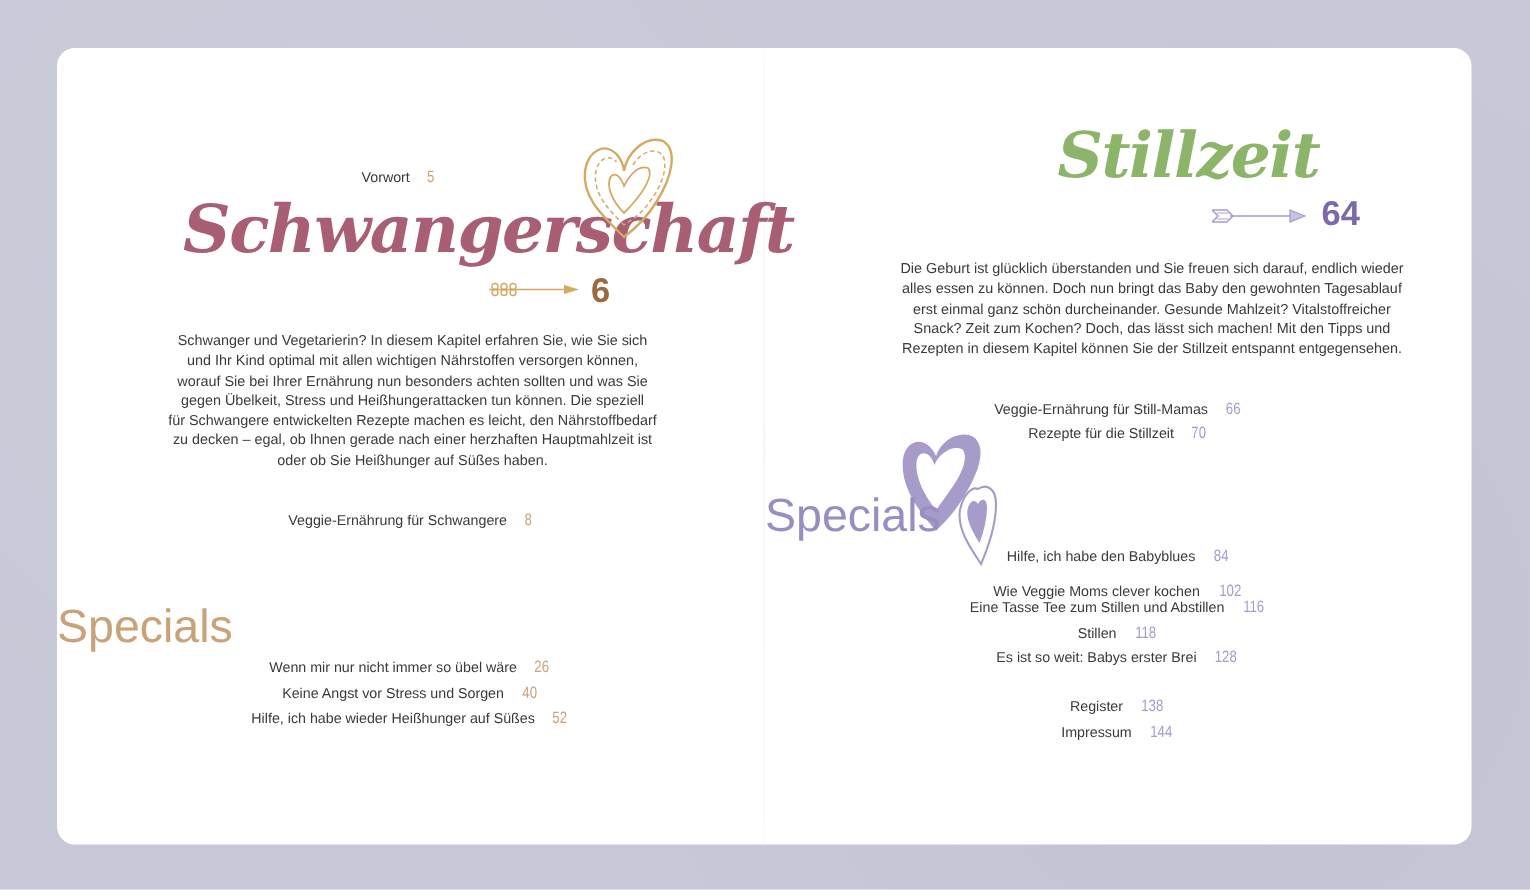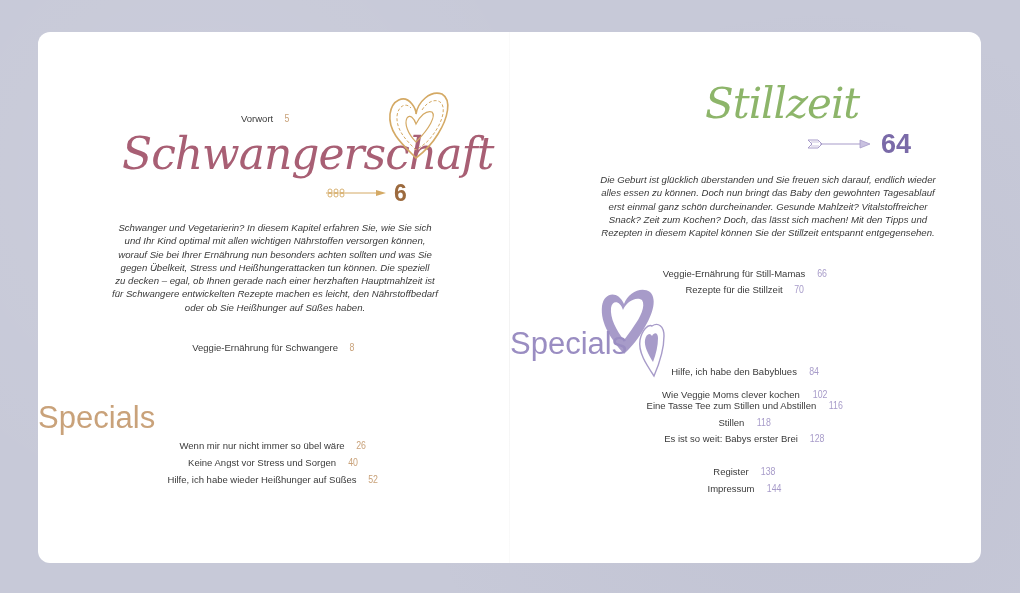--- a/index.html
+++ b/index.html
@@ -47,27 +47,26 @@
       font-size: 11px;
       transform: scaleX(0.8);
     }
     .left-accent { color: #c9a27a; }
     .right-accent { color: #a79bc9; }
 
     .script-title {
       position: absolute;
       font-family: "DejaVu Serif", serif;
       font-style: italic;
-      font-weight: normal;
+      font-weight: bold;
       white-space: nowrap;
       letter-spacing: -1px;
     }
     .intro {
       position: absolute;
-      font-style: italic;
       font-size: 9.6px;
       line-height: 13.3px;
       text-align: center;
       color: #3a3a3a;
     }
     .specials-heading {
       position: absolute;
       left: 0; width: 100%;
       text-align: left;
       font-family: "Liberation Sans Narrow", "Liberation Sans", sans-serif;
@@ -112,22 +111,22 @@
       <path d="M50 4 L60 7 L50 10 Z" fill="#d4a964"></path>
     </svg>
 
     <div class="chapter-num" style="left:356px; top:148px; font-size:23px; color:#9c6a3e;">6</div>
 
     <div class="intro" style="left:52px; top:189px; width:370px;">
       <div>Schwanger und Vegetarierin? In diesem Kapitel erfahren Sie, wie Sie sich</div>
       <div>und Ihr Kind optimal mit allen wichtigen Nährstoffen versorgen können,</div>
       <div>worauf Sie bei Ihrer Ernährung nun besonders achten sollten und was Sie</div>
       <div>gegen Übelkeit, Stress und Heißhungerattacken tun können. Die speziell</div>
+      <div>für Schwangere entwickelten Rezepte machen es leicht, den Nährstoffbedarf</div>
       <div>zu decken – egal, ob Ihnen gerade nach einer herzhaften Hauptmahlzeit ist</div>
-      <div>für Schwangere entwickelten Rezepte machen es leicht, den Nährstoffbedarf</div>
       <div>oder ob Sie Heißhunger auf Süßes haben.</div>
     </div>
 
     <div class="toc-line" style="top:309px;">
       <span>Veggie-Ernährung für Schwangere</span>
       <span class="pg left-accent">8</span>
     </div>
 
     <div class="specials-heading" style="top:368px; color:#c9a27a;">Specials</div>
 
@@ -150,21 +149,21 @@
     <div class="script-title" style="left:195px; top:47px; font-size:42px; color:#8db56a;">Stillzeit</div>
 
     <svg class="abs" style="left:298px; top:105px;" width="64" height="14" viewBox="0 0 64 14">
       <path d="M0 3 L10 3 L14 7 L10 11 L0 11 L4 7 Z" fill="none" stroke="#a79bc9" stroke-width="1"></path>
       <line x1="3" y1="5" x2="11" y2="5" stroke="#a79bc9" stroke-width="0.6"></line>
       <line x1="3" y1="9" x2="11" y2="9" stroke="#a79bc9" stroke-width="0.6"></line>
       <line x1="12" y1="7" x2="54" y2="7" stroke="#a79bc9" stroke-width="1"></line>
       <path d="M52 3 L62 7 L52 11 Z" fill="#c9c1e0" stroke="#a79bc9" stroke-width="0.8"></path>
     </svg>
 
-    <div class="chapter-num" style="left:371px; top:97px; font-size:27px; color:#7a6aa8;">64</div>
+    <div class="chapter-num" style="left:371px; top:97px; font-size:23px; color:#7a6aa8;">64</div>
 
     <div class="intro" style="left:78px; top:141px; width:360px;">
       <div>Die Geburt ist glücklich überstanden und Sie freuen sich darauf, endlich wieder</div>
       <div>alles essen zu können. Doch nun bringt das Baby den gewohnten Tagesablauf</div>
       <div>erst einmal ganz schön durcheinander. Gesunde Mahlzeit? Vitalstoffreicher</div>
       <div>Snack? Zeit zum Kochen? Doch, das lässt sich machen! Mit den Tipps und</div>
       <div>Rezepten in diesem Kapitel können Sie der Stillzeit entspannt entgegensehen.</div>
     </div>
 
     <svg class="abs" style="left:88px; top:252px;" width="72" height="96" viewBox="0 0 72 96">

